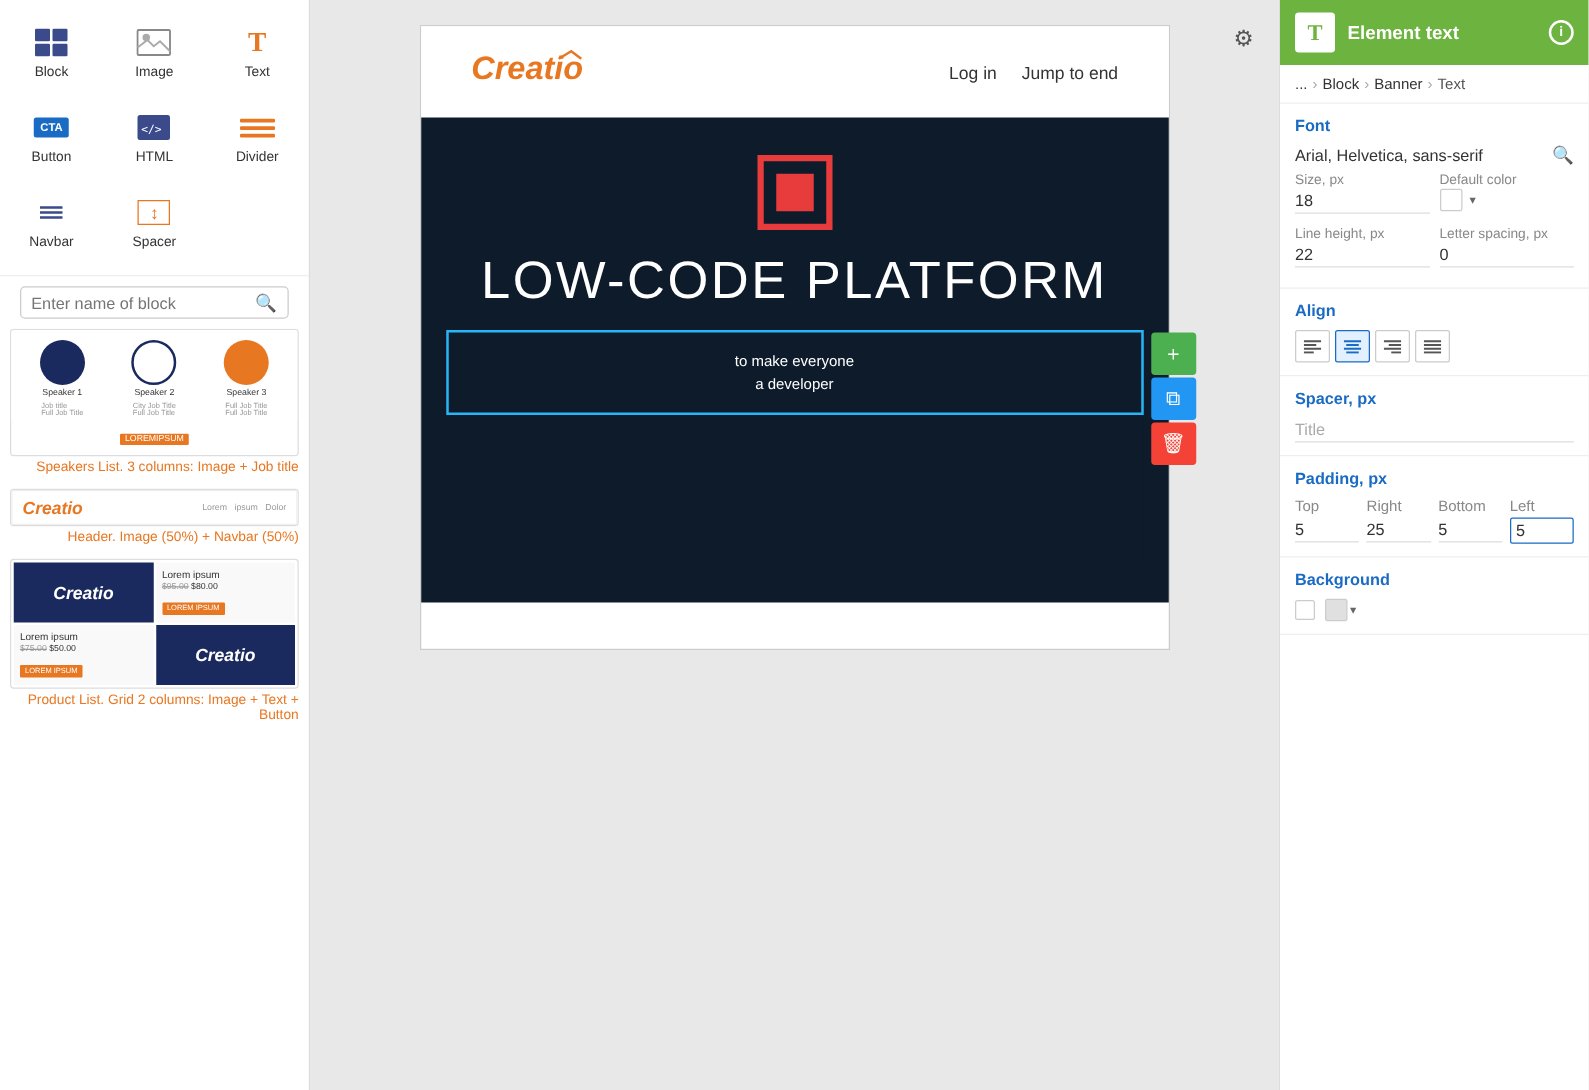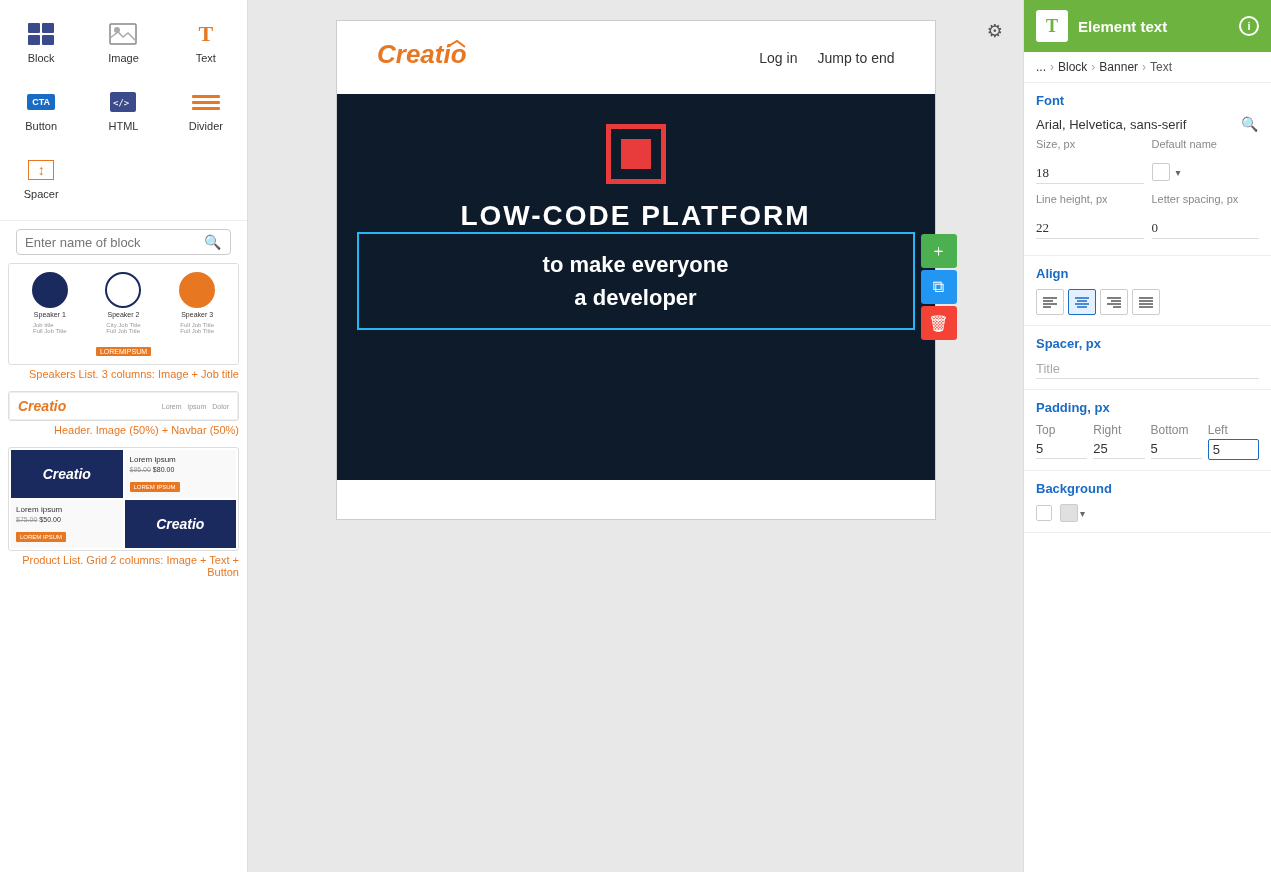--- a/index.html
+++ b/index.html
@@ -198,38 +198,38 @@
       width: 30px;
       height: 30px;
       background: #e83c3c;
       position: absolute;
       top: 50%;
       left: 50%;
       transform: translate(-50%, -50%);
     }
     .banner-title {
       color: #fff;
-      font-size: 28px;
-      font-weight: bold;
+      font-size: 42px;
+      font-weight: normal;
       letter-spacing: 2px;
+      margin-bottom: 16px;
     }
 
     
     .canvas-text-block {
       background: #0d1b2a;
       border: 2px solid #29b6f6;
       position: relative;
       padding: 14px 5px 14px 5px;
       text-align: center;
     }
     .canvas-text-block-text {
       color: #fff;
-      font-size: 22px;
+      font-size: 12px;
       line-height: 1.5;
-      font-weight: bold;
     }
     .block-actions {
       position: absolute;
       right: -44px;
       top: 0;
       display: flex;
       flex-direction: column;
       gap: 2px;
     }
     .block-action-btn {
@@ -340,28 +340,27 @@
       flex: 1;
     }
     .rs-search-icon-sm { color: #aaa; font-size: 14px; cursor: pointer; }
 
     .rs-row {
       display: grid;
       grid-template-columns: 1fr 1fr;
       gap: 8px;
       margin-bottom: 6px;
     }
-    .rs-field-group { display: flex; flex-direction: column; gap: 13px; }
+    .rs-field-group { display: flex; flex-direction: column; gap: 1px; }
     .rs-field-label { font-size: 11px; color: #888; }
     .rs-field-value {
       font-size: 13px;
       color: #333;
       border-bottom: 1px solid #ddd;
       padding: 2px 0;
-      font-family: Liberation Serif, serif;
     }
 
     
     .rs-color-row { display: flex; align-items: center; gap: 6px; margin-bottom: 6px; }
     .color-swatch {
       width: 18px;
       height: 18px;
       border: 1px solid #ccc;
       border-radius: 2px;
     }
@@ -469,20 +468,30 @@
       <div class="block-icon">
         <div class="icon-divider">
           <span style="background:#e87722;height:3px;"></span>
           <span style="background:#e87722;height:3px;"></span>
           <span style="background:#e87722;height:3px;"></span>
         </div>
       </div>
       <span class="block-label">Divider</span>
     </div>
 
+    <div class="block-item">
+      <div class="block-icon">
+        <div class="icon-navbar-lines">
+          <span></span>
+            <span></span>
+            <span></span>
+        </div>
+      </div>
+      <span class="block-label">Navbar</span>
+    </div>
 
     <div class="block-item">
       <div class="block-icon">
         <div class="icon-spacer"></div>
       </div>
       <span class="block-label">Spacer</span>
     </div>
   </div>
 
   <div class="search-box">
@@ -624,21 +633,21 @@
     <div class="rs-font-row">
       <span class="rs-font-value">Arial, Helvetica, sans-serif</span>
       <span class="rs-search-icon-sm">🔍</span>
     </div>
     <div class="rs-row">
       <div class="rs-field-group">
         <span class="rs-field-label">Size, px</span>
         <span class="rs-field-value">18</span>
       </div>
       <div class="rs-field-group">
-        <span class="rs-field-label">Default name</span>
+        <span class="rs-field-label">Default color</span>
         <div class="rs-color-row">
           <div class="color-swatch" style="background:#fff;"></div>
           <div class="color-dropdown">
             <span class="color-dropdown-arrow">▾</span>
           </div>
         </div>
       </div>
     </div>
     <div class="rs-row">
       <div class="rs-field-group">

